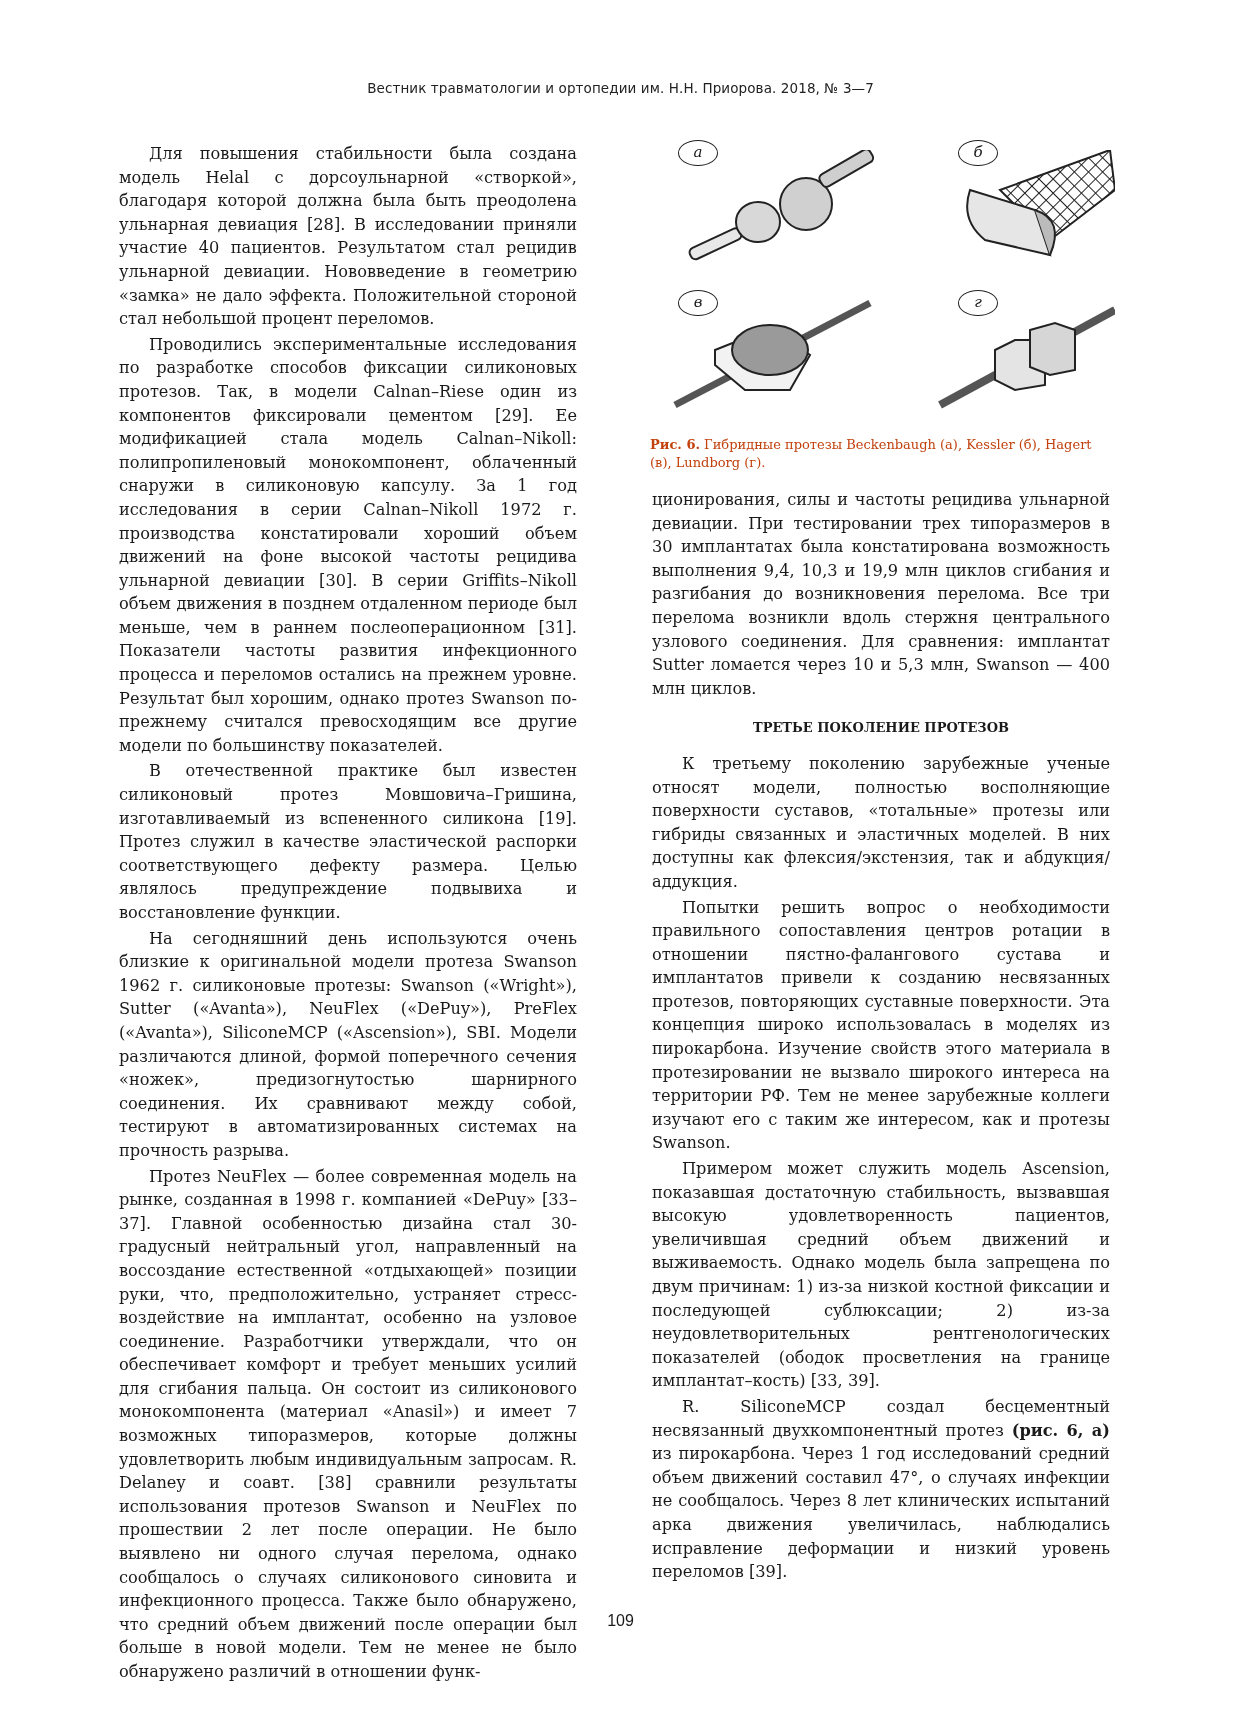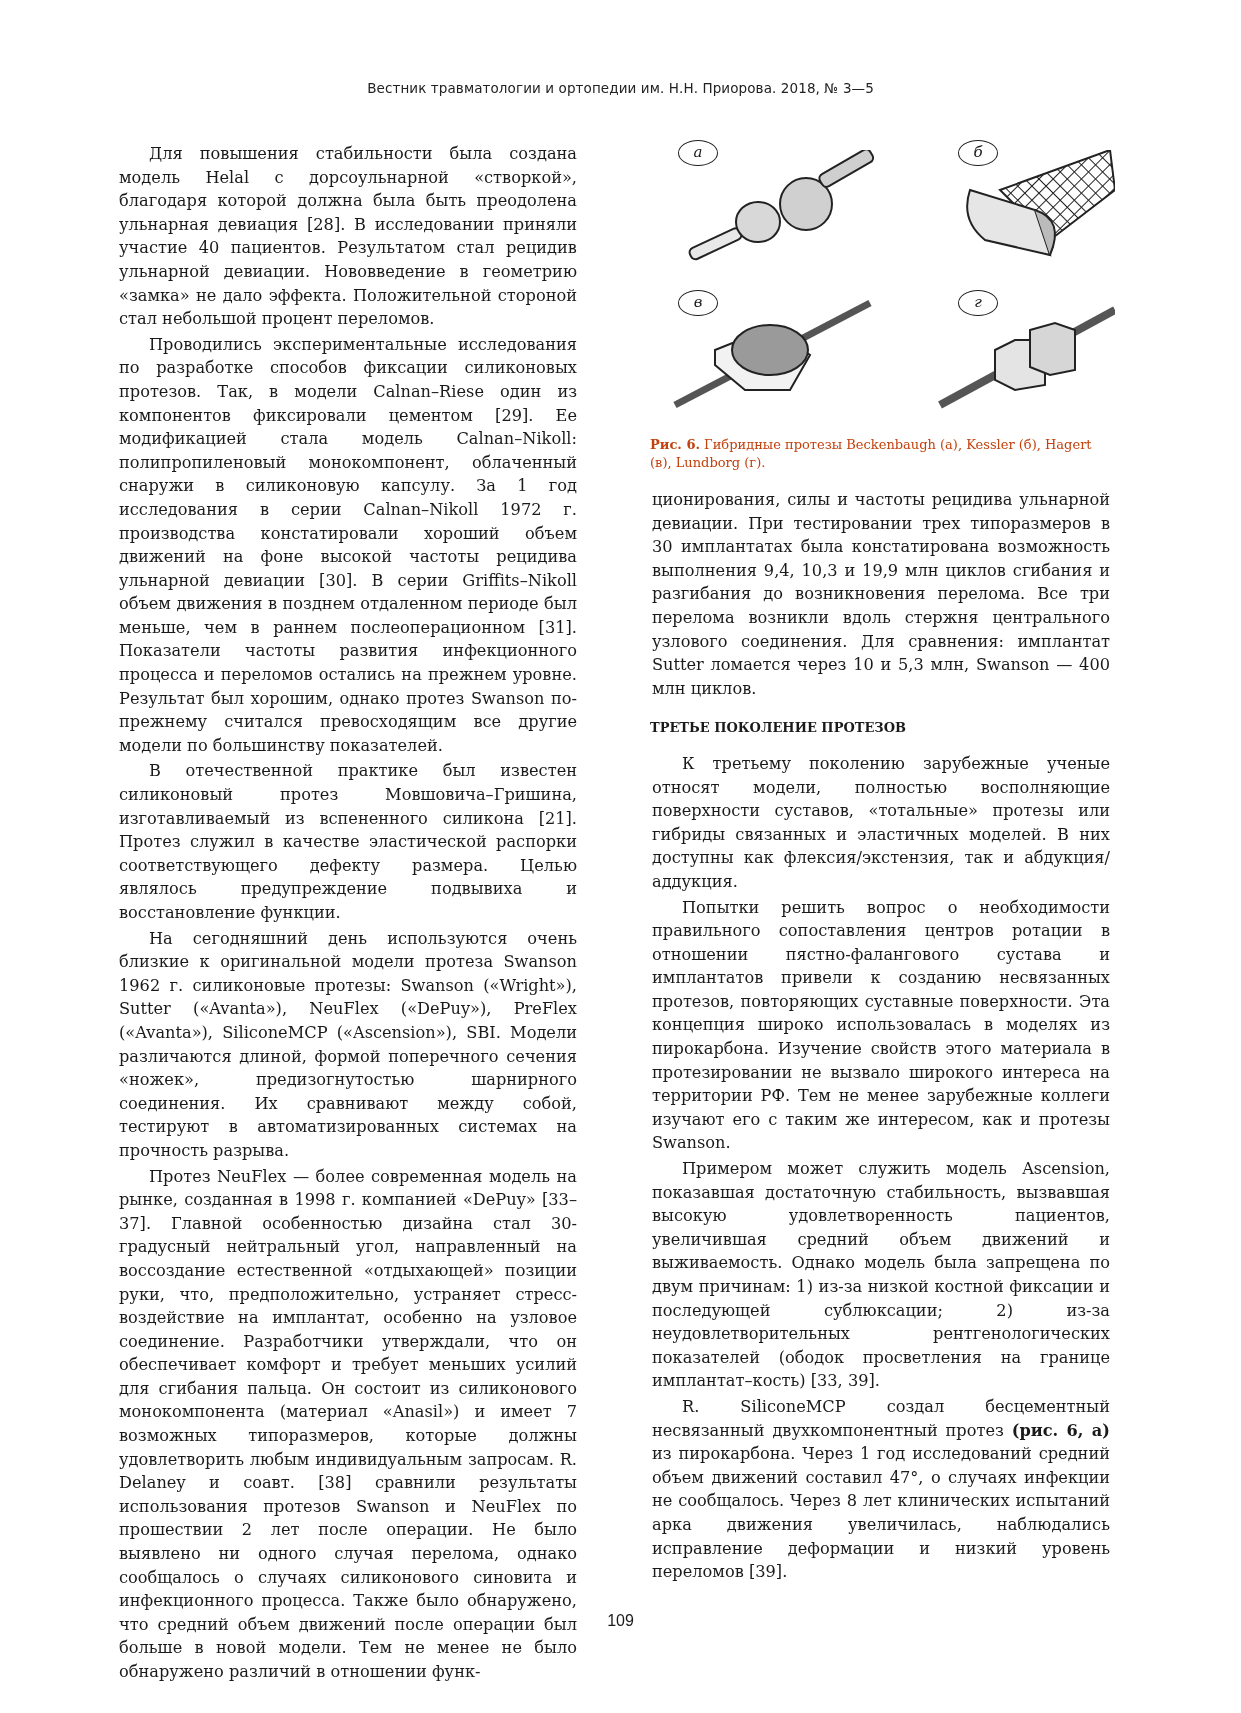--- a/index.html
+++ b/index.html
@@ -24,39 +24,39 @@
     text-align: center; background: #fff;
   }
   .fig-panel { position: absolute; }
   .caption {
     font-family: "DejaVu Serif", serif; font-size: 13px; line-height: 18px; text-align: left;
     margin-top: 6px; color: #c2410c;
   }
   .caption b { font-weight: bold; }
   .caption + .caption { margin-top: 10px; }
   .section-heading {
-    font-family: "DejaVu Serif", serif; font-weight: bold; font-size: 13px; 
+    font-family: "DejaVu Serif", serif; font-weight: bold; font-size: 13px; text-align: center;
     margin: 16px 0 12px 0; letter-spacing: 0;
   }
   .page-number {
     position: absolute; top: 1612px; left: 0; width: 1241px; text-align: center;
     font-family: Liberation Sans, sans-serif; font-size: 16px;
   }
   .spacer { height: 14px; }
   .bold { font-weight: bold; }
 </style>
 </head>
 <body>
 
-<div class="running-head">Вестник травматологии и ортопедии им. Н.Н. Приорова. 2018, № 3—5</div>
+<div class="running-head">Вестник травматологии и ортопедии им. Н.Н. Приорова. 2018, № 3—7</div>
 
 <div class="col left">
   <p>Для повышения стабильности была создана модель Helal с дорсоульнарной «створкой», благодаря которой должна была быть преодолена ульнарная девиация [28]. В исследовании приняли участие 40 пациентов. Результатом стал рецидив ульнарной девиации. Нововведение в геометрию «замка» не дало эффекта. Положительной стороной стал небольшой процент переломов.</p>
   <p>Проводились экспериментальные исследования по разработке способов фиксации силиконовых протезов. Так, в модели Calnan–Riese один из компонентов фиксировали цементом [29]. Ее модификацией стала модель Calnan–Nikoll: полипропиленовый монокомпонент, облаченный снаружи в силиконовую капсулу. За 1 год исследования в серии Calnan–Nikoll 1972 г. производства констатировали хороший объем движений на фоне высокой частоты рецидива ульнарной девиации [30]. В серии Griffits–Nikoll объем движения в позднем отдаленном периоде был меньше, чем в раннем послеоперационном [31]. Показатели частоты развития инфекционного процесса и переломов остались на прежнем уровне. Результат был хорошим, однако протез Swanson по-прежнему считался превосходящим все другие модели по большинству показателей.</p>
-  <p>В отечественной практике был известен силиконовый протез Мовшовича–Гришина, изготавливаемый из вспененного силикона [21]. Протез служил в качестве эластической распорки соответствующего дефекту размера. Целью являлось предупреждение подвывиха и восстановление функции.</p>
+  <p>В отечественной практике был известен силиконовый протез Мовшовича–Гришина, изготавливаемый из вспененного силикона [19]. Протез служил в качестве эластической распорки соответствующего дефекту размера. Целью являлось предупреждение подвывиха и восстановление функции.</p>
   <p>На сегодняшний день используются очень близкие к оригинальной модели протеза Swanson 1962 г. силиконовые протезы: Swanson («Wright»), Sutter («Avanta»), NeuFlex («DePuy»), PreFlex («Avanta»), SiliconeMCP («Ascension»), SBI. Модели различаются длиной, формой поперечного сечения «ножек», предизогнутостью шарнирного соединения. Их сравнивают между собой, тестируют в автоматизированных системах на прочность разрыва.</p>
   <p>Протез NeuFlex — более современная модель на рынке, созданная в 1998 г. компанией «DePuy» [33–37]. Главной особенностью дизайна стал 30-градусный нейтральный угол, направленный на воссоздание естественной «отдыхающей» позиции руки, что, предположительно, устраняет стресс-воздействие на имплантат, особенно на узловое соединение. Разработчики утверждали, что он обеспечивает комфорт и требует меньших усилий для сгибания пальца. Он состоит из силиконового монокомпонента (материал «Anasil») и имеет 7 возможных типоразмеров, которые должны удовлетворить любым индивидуальным запросам. R. Delaney и соавт. [38] сравнили результаты использования протезов Swanson и NeuFlex по прошествии 2 лет после операции. Не было выявлено ни одного случая перелома, однако сообщалось о случаях силиконового синовита и инфекционного процесса. Также было обнаружено, что средний объем движений после операции был больше в новой модели. Тем не менее не было обнаружено различий в отношении функ-</p>
 </div>
 
 <div class="col right">
   <div class="figure">
 
     <span class="fig-label" style="left:28px;top:10px;">а</span>
     <svg class="fig-panel" style="left:30px;top:20px;" width="200" height="120">
       <g stroke="#222" stroke-width="2" fill="#e8e8e8">

